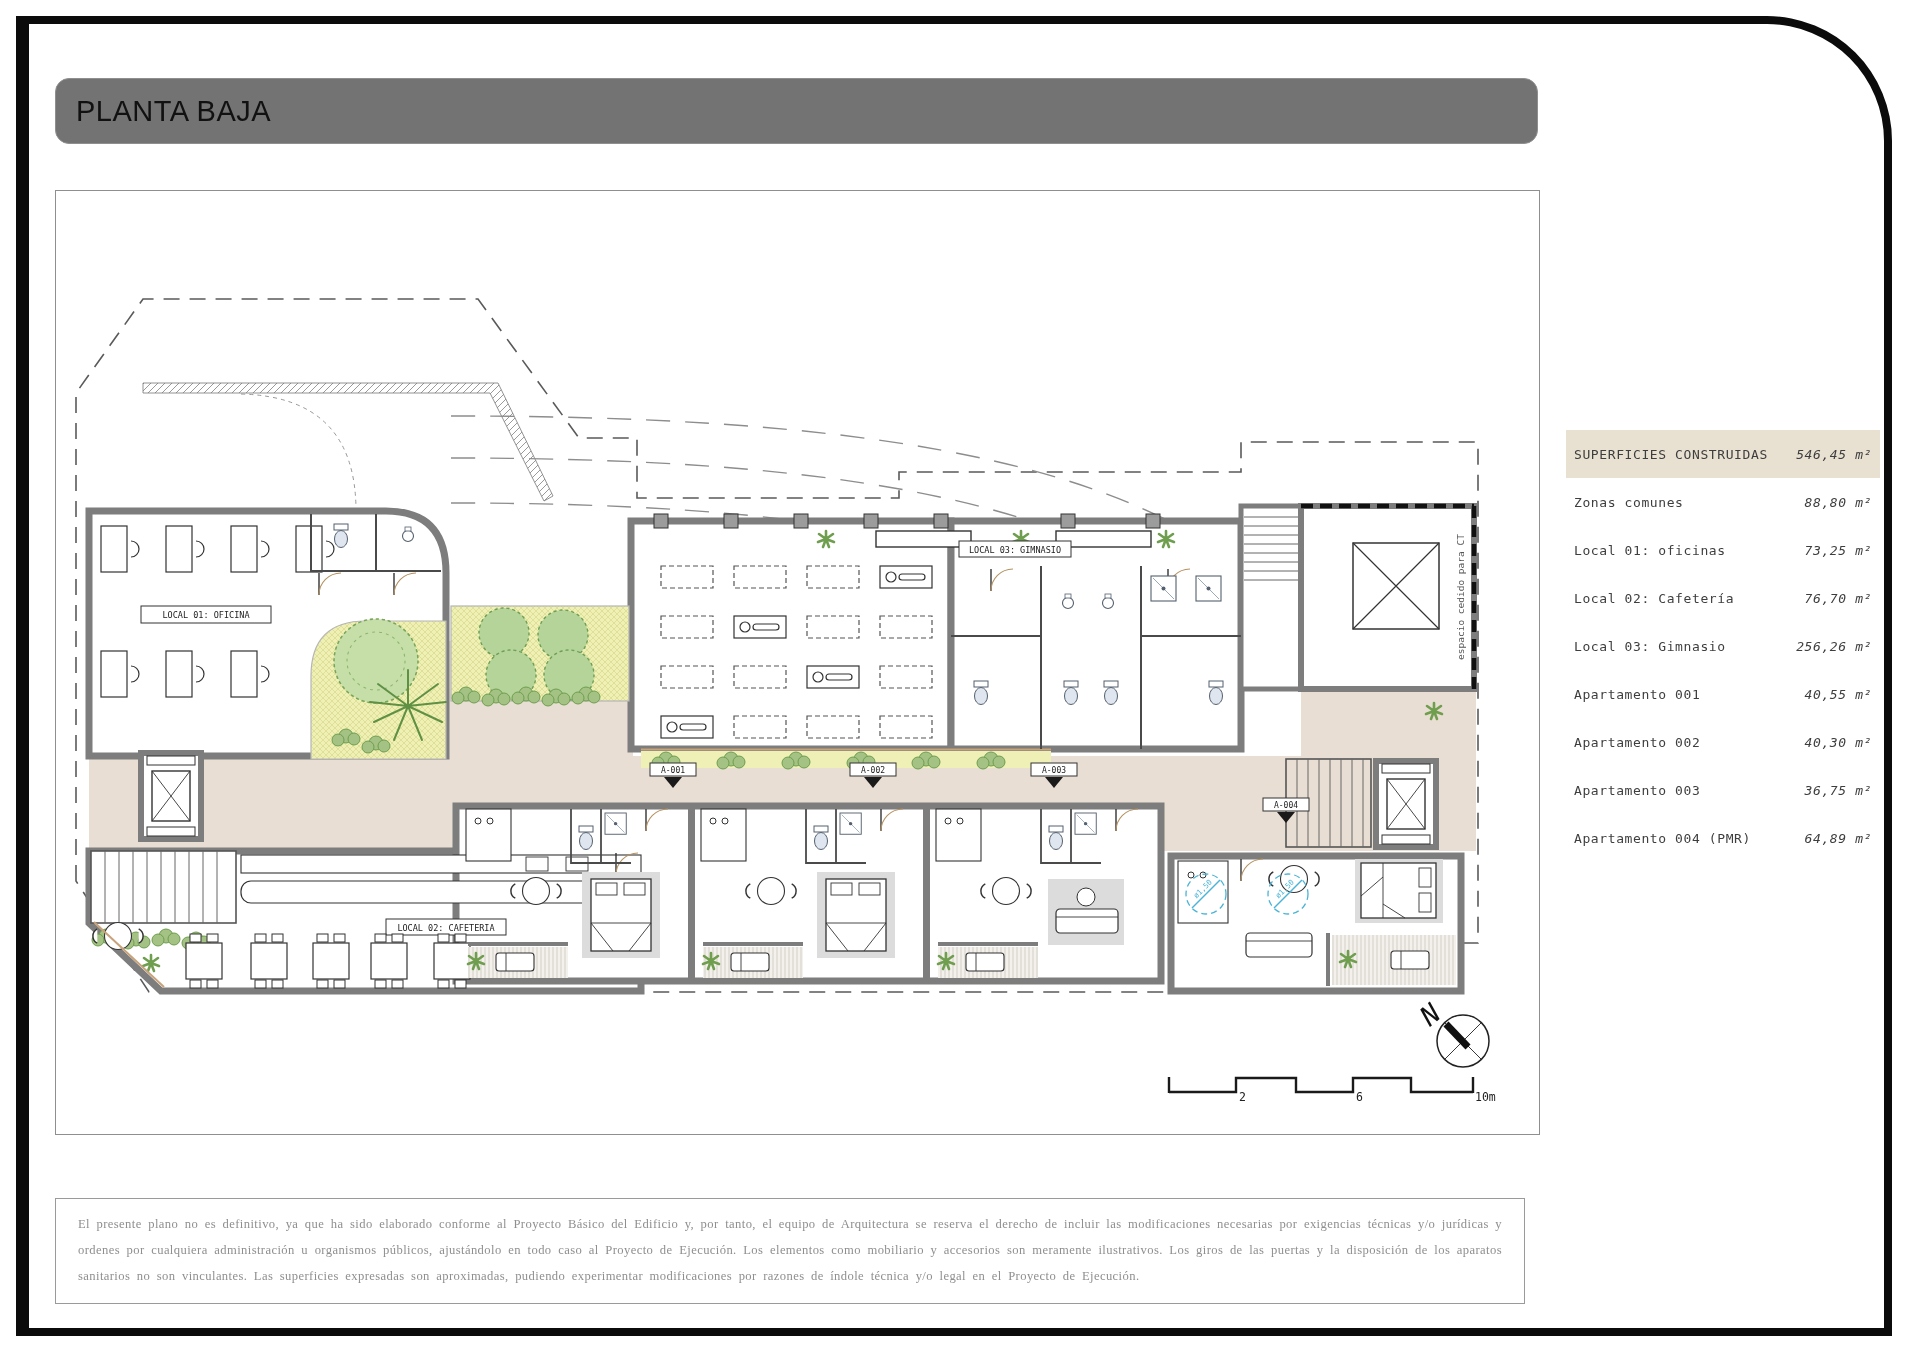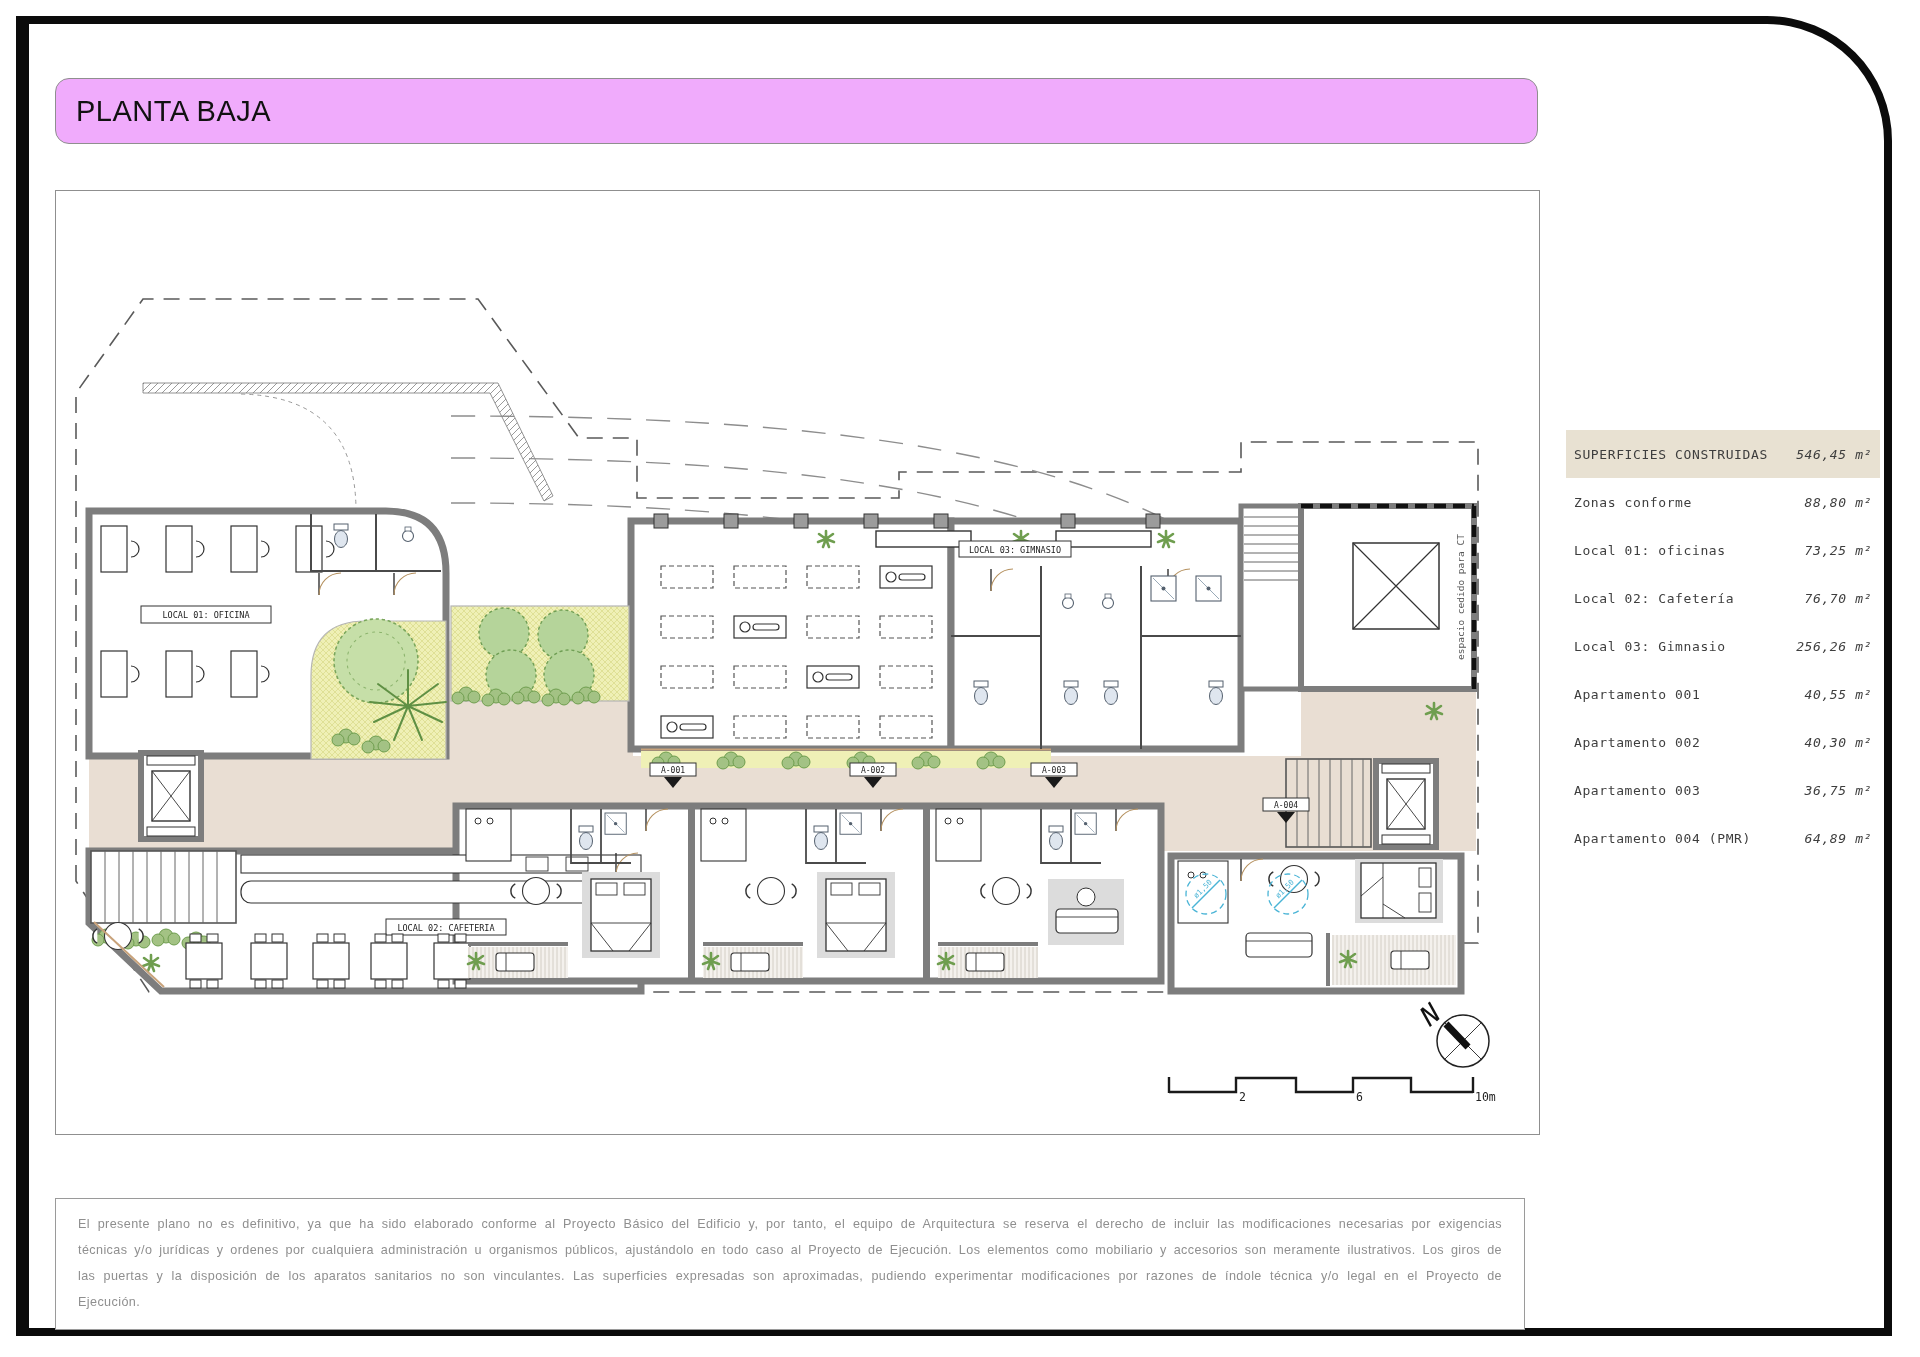--- a/index.html
+++ b/index.html
@@ -3,36 +3,36 @@
 <meta charset="utf-8">
 <style>
   html,body{margin:0;padding:0;background:#fff;}
   #stage{position:relative;width:1920px;height:1357px;background:#fff;overflow:hidden;
          font-family:"Liberation Sans",sans-serif;}
   
   #frame{position:absolute;left:16px;top:16px;width:1876px;height:1320px;box-sizing:border-box;
          border:8px solid #0b0b0b;border-left-width:13px;border-top-right-radius:125px;}
   
   #titlebox{position:absolute;left:55px;top:78px;width:1483px;height:66px;box-sizing:border-box;
-            border:1.6px solid #8f8f8f;border-radius:14px;display:flex;align-items:center;background:#f0abfc;}
+            border:1.6px solid #8f8f8f;border-radius:14px;display:flex;align-items:center;background:#737373;}
   #titlebox .t{font-size:29px;color:#111;padding-left:20px;letter-spacing:.5px;}
   
   #planbox{position:absolute;left:55px;top:190px;width:1485px;height:945px;box-sizing:border-box;
            border:1.6px solid #8f8f8f;background:#fff;}
   #plansvg{position:absolute;left:0;top:0;}
   
   #areas{position:absolute;left:1566px;top:430px;width:314px;
          font-family:"DejaVu Sans Mono",monospace;font-size:13px;color:#3e3e3e;letter-spacing:.6px;}
   .arow{display:flex;justify-content:space-between;align-items:center;height:48px;padding:0 8px;box-sizing:border-box;white-space:nowrap;}
   .arow.head{background:#e8e1d2;}
   .aval{text-align:right;font-style:italic;}
   
   #disclaimer{position:absolute;left:55px;top:1198px;width:1470px;box-sizing:border-box;
               border:1.6px solid #9a9a9a;background:#fff;padding:12px 22px 14px 22px;}
-  #disclaimer p{margin:0;font-family:Liberation Sans, sans-serif;font-size:12.6px;line-height:26px;
+  #disclaimer p{margin:0;font-family:Liberation Serif, serif;font-size:12.6px;line-height:26px;
                 color:#8f8f8f;text-align:justify;letter-spacing:.4px;word-spacing:3px;}
   text{font-family:"DejaVu Sans Mono",monospace;}
 </style>
 </head>
 <body>
 
 <div id="stage">
   <div id="frame"></div>
 
   <div id="titlebox">
@@ -437,21 +437,21 @@
     </g>
   </svg>
   </div>
 
   <div id="areas">
     <div class="arow head">
       <span>SUPERFICIES CONSTRUIDAS</span>
       <span class="aval">546,45 m²</span>
     </div>
     <div class="arow">
-      <span>Zonas conforme</span>
+      <span>Zonas comunes</span>
       <span class="aval">88,80 m²</span>
     </div>
     <div class="arow">
       <span>Local 01:  oficinas</span>
       <span class="aval">73,25 m²</span>
     </div>
     <div class="arow">
       <span>Local 02:  Cafetería</span>
       <span class="aval">76,70 m²</span>
     </div>

